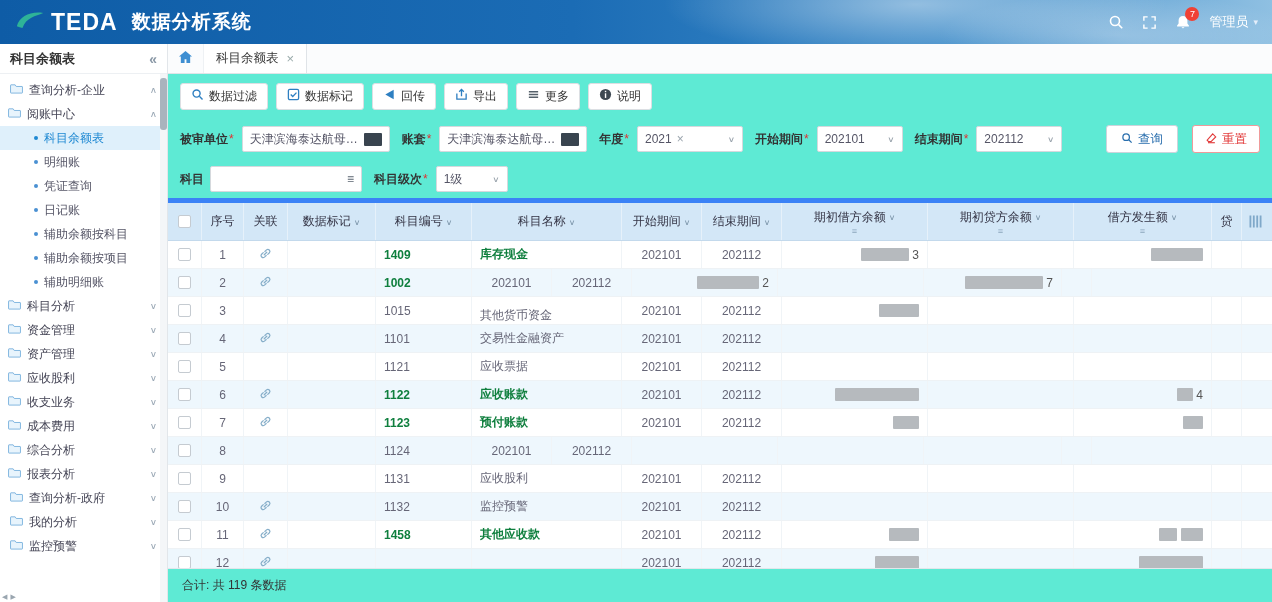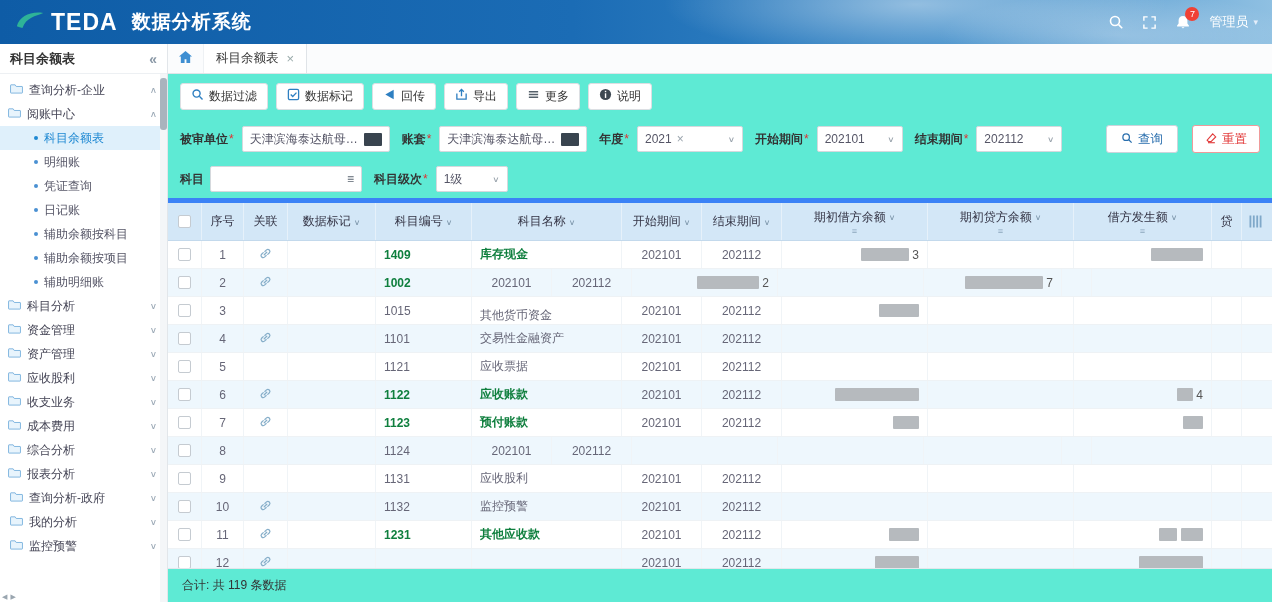--- a/index.html
+++ b/index.html
@@ -791,21 +791,21 @@
               </div>
               <div class="c center" style="width: 44px;">
                 <span><svg width="13" height="13" viewBox="0 0 14 14" fill="none" stroke="#86aec9" stroke-width="1.3" stroke-linecap="round">
                     <path d="M5.6 8.4 l2.8 -2.8"></path>
                     <path d="M4.6 6 L2.8 7.8 a2.2 2.2 0 0 0 3.1 3.1 L7.7 9.1"></path>
                     <path d="M9.4 8 l1.8 -1.8 a2.2 2.2 0 0 0 -3.1 -3.1 L6.3 4.9"></path>
                   </svg></span>
               </div>
               <div class="c center" style="width: 88px;"></div>
               <div class="c left" style="width: 96px;">
-                <span class="code-t">1231</span>
+                <span class="code-t">1458</span>
               </div>
               <div class="c left" style="width: 150px;">
                 <span class="name-t">其他应收款</span>
               </div>
               <div class="c center" style="width: 80px;">
                 <span class="start-t">202101</span>
               </div>
               <div class="c center" style="width: 80px;">
                 <span class="end-t">202112</span>
               </div>

